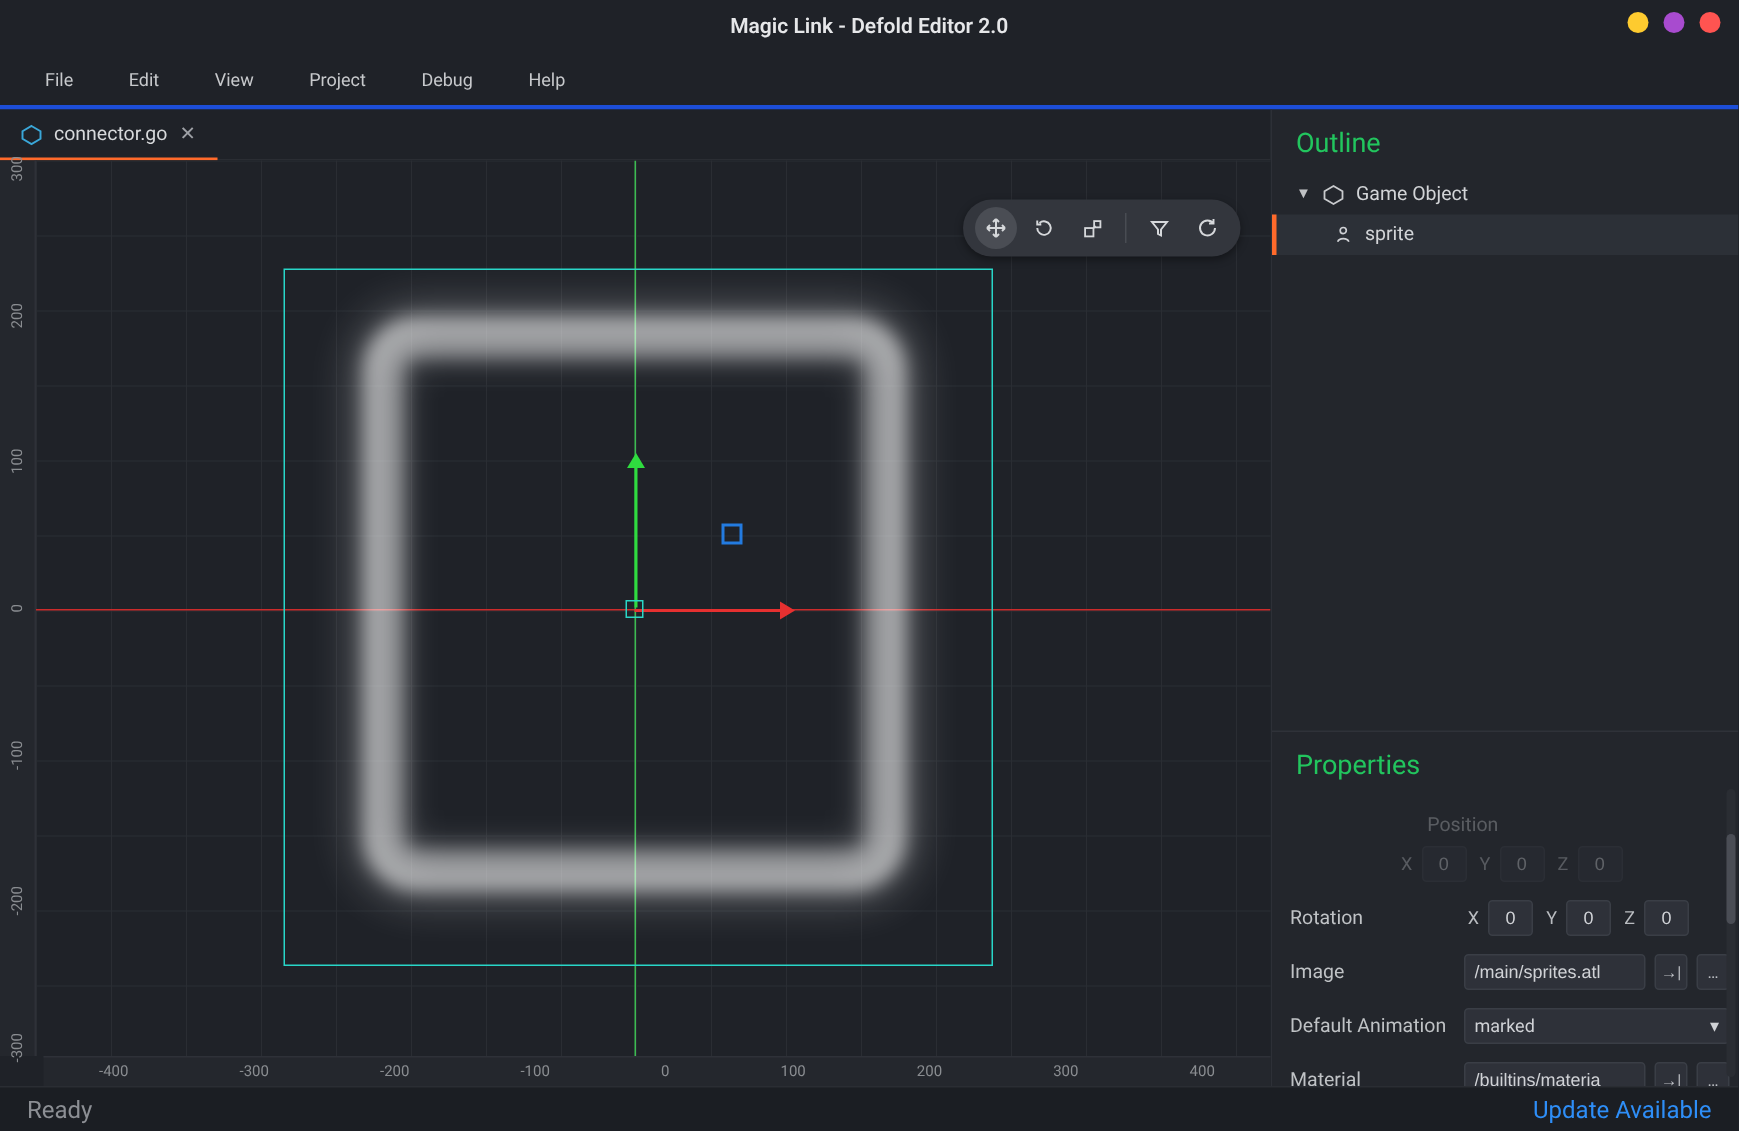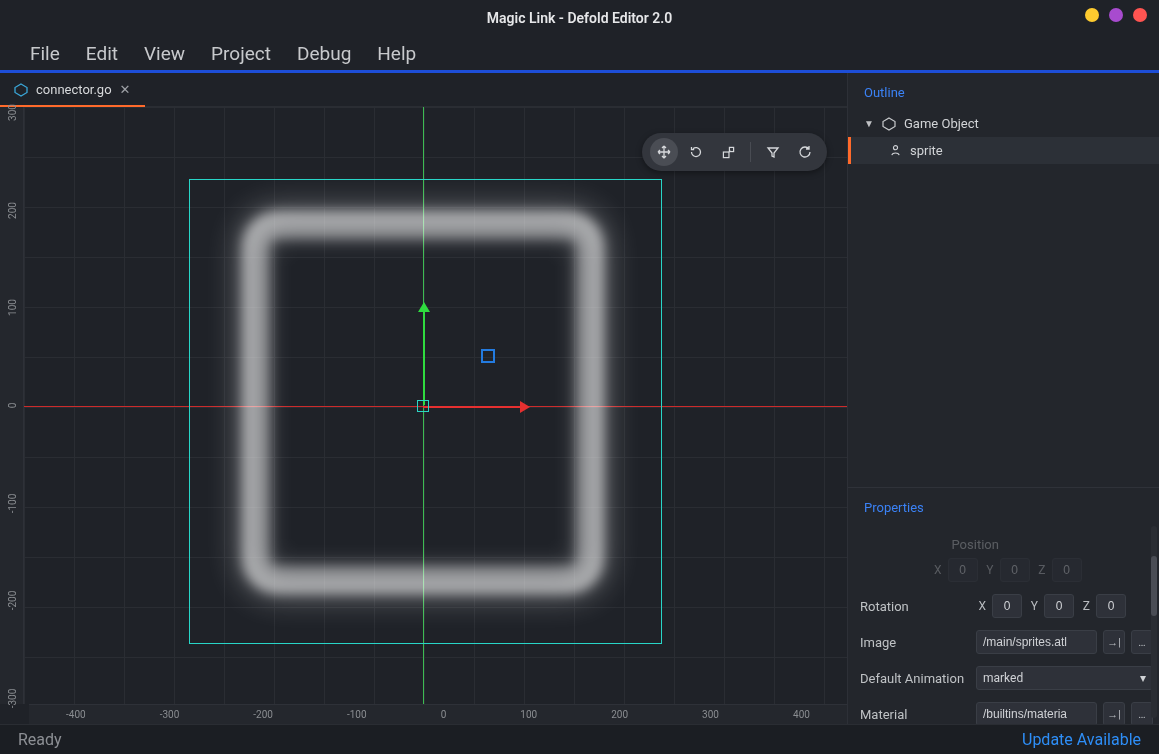--- a/index.html
+++ b/index.html
@@ -31,24 +31,24 @@
   }
   .win-dot { width: 14px; height: 14px; border-radius: 50%; }
   .dot-yellow { background: #fecb2f; }
   .dot-purple { background: #a84bcf; }
   .dot-red { background: #ff5451; }
   
   .menubar {
     height: 34px;
     display: flex;
     align-items: center;
-    gap: 26px;
+    gap: 37px;
     padding: 0 30px;
     color: #c7c9cc;
-    font-size: 19px;
+    font-size: 12px;
   }
   .menubar span { cursor: default; }
   
   .main {
     flex: 1;
     display: flex;
     min-height: 0;
     border-top: 3px solid #1d4ed8;
   }
   .left-pane {
@@ -160,21 +160,21 @@
   .tool-sep { width:1px; height:20px; background:#494c53; margin:0 4px;}
   
   .right-pane {
     width: 312px;
     display:flex; flex-direction:column;
     background:#23262c;
     border-left:1px solid #2d3037;
   }
   .panel-header {
     padding: 12px 16px 10px;
-    color:#3b82f6; font-size:13px;
+    color:#22c55e; font-size:18px;
   }
   .outline {
     flex: 1;
     border-bottom:1px solid #2f3239;
   }
   .tree-row {
     display:flex; align-items:center; gap:8px;
     padding: 6px 10px 6px 16px;
     color:#d2d4d7;
     font-size:13px;

